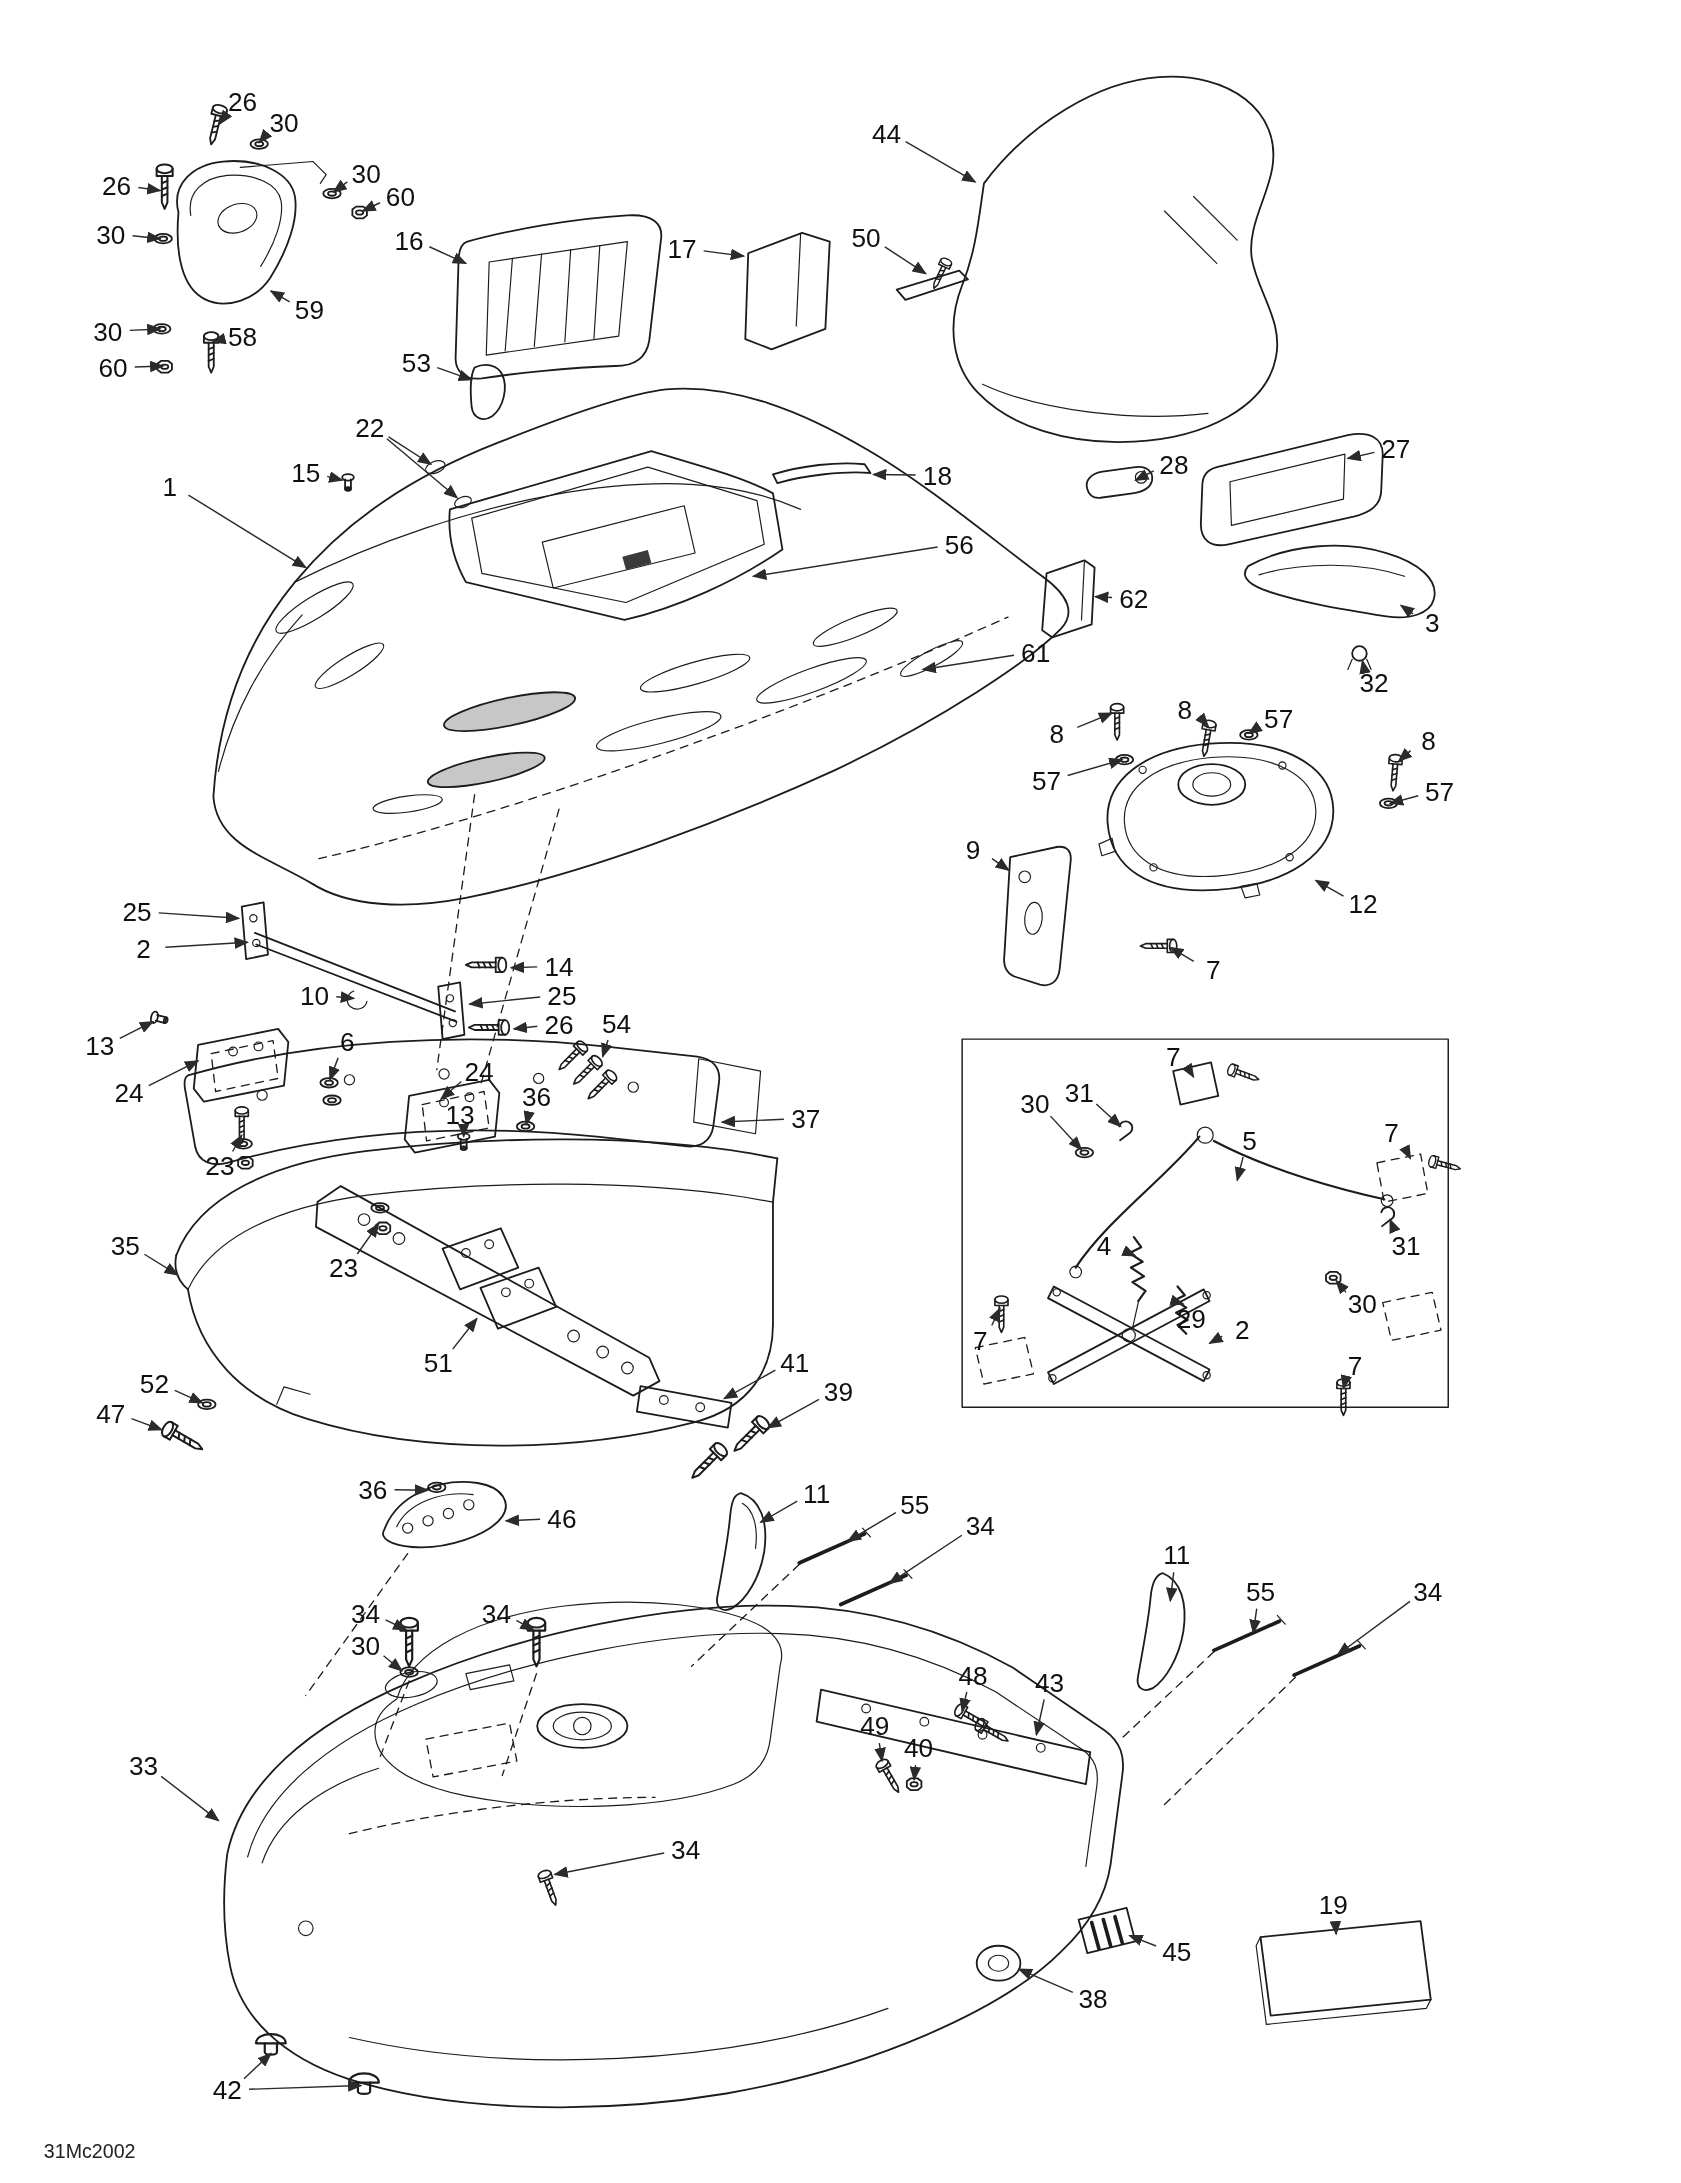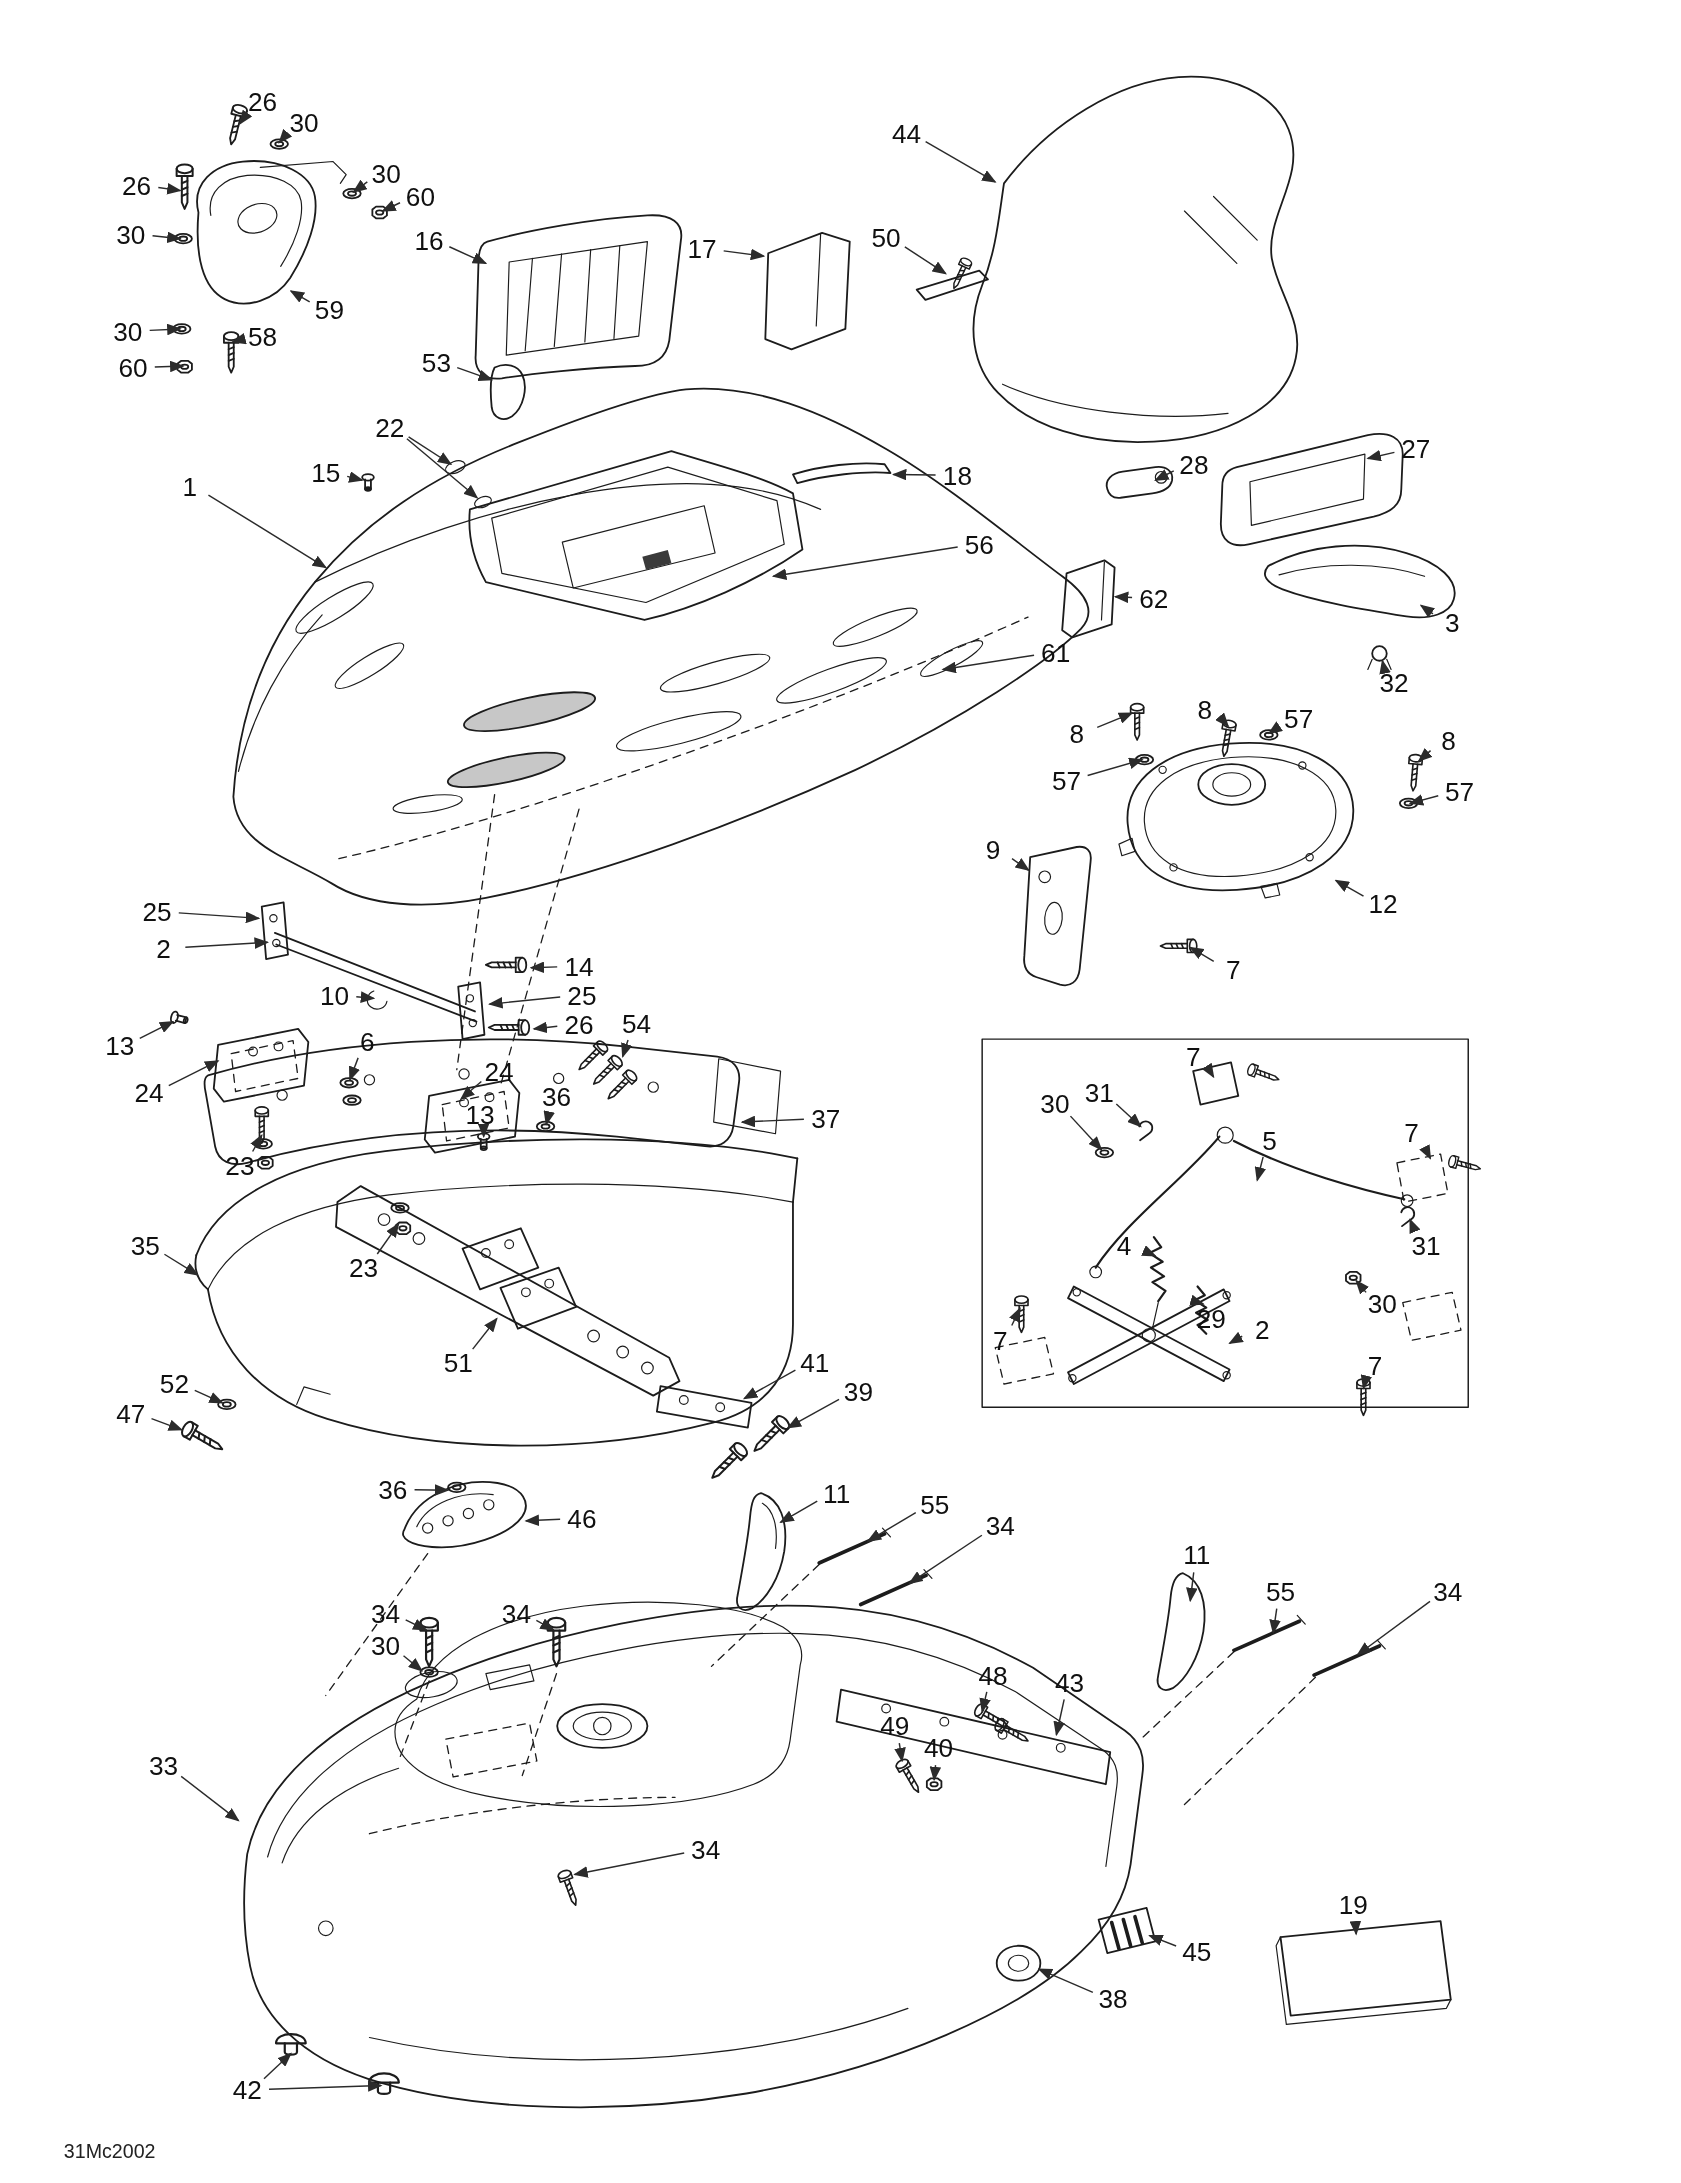--- a/index.html
+++ b/index.html
@@ -1,17 +1,17 @@
 <!DOCTYPE html>
 <html style="font-size:11.6px"><head>
 <meta charset="utf-8">
 <style>
   html,body{margin:0;padding:0;background:#ffffff;}
   body{width:1682px;height:2183px;position:relative;font-family:"Liberation Sans",sans-serif;}
-  #canvas{position:absolute;inset:0;margin-left:20px;}
+  #canvas{position:absolute;inset:0;}
   svg{display:block;}
   .art{stroke:#1c1c1c;stroke-width:2.5;fill:none;stroke-linecap:round;stroke-linejoin:round;}
   .thin{stroke-width:1.6;}
   .dash{stroke-dasharray:11 9;stroke-width:1.8;}
   .shade{fill:#c7c7c7;}
   .dark{fill:#3a3a3a;stroke:none;}
   #callouts text{font:36px "Liberation Sans",sans-serif;fill:#101010;text-anchor:middle;}
   #callouts line{stroke:#2b2b2b;stroke-width:2;}
   #doc-code{font:27px "Liberation Sans",sans-serif;fill:#222;}
 </style>

